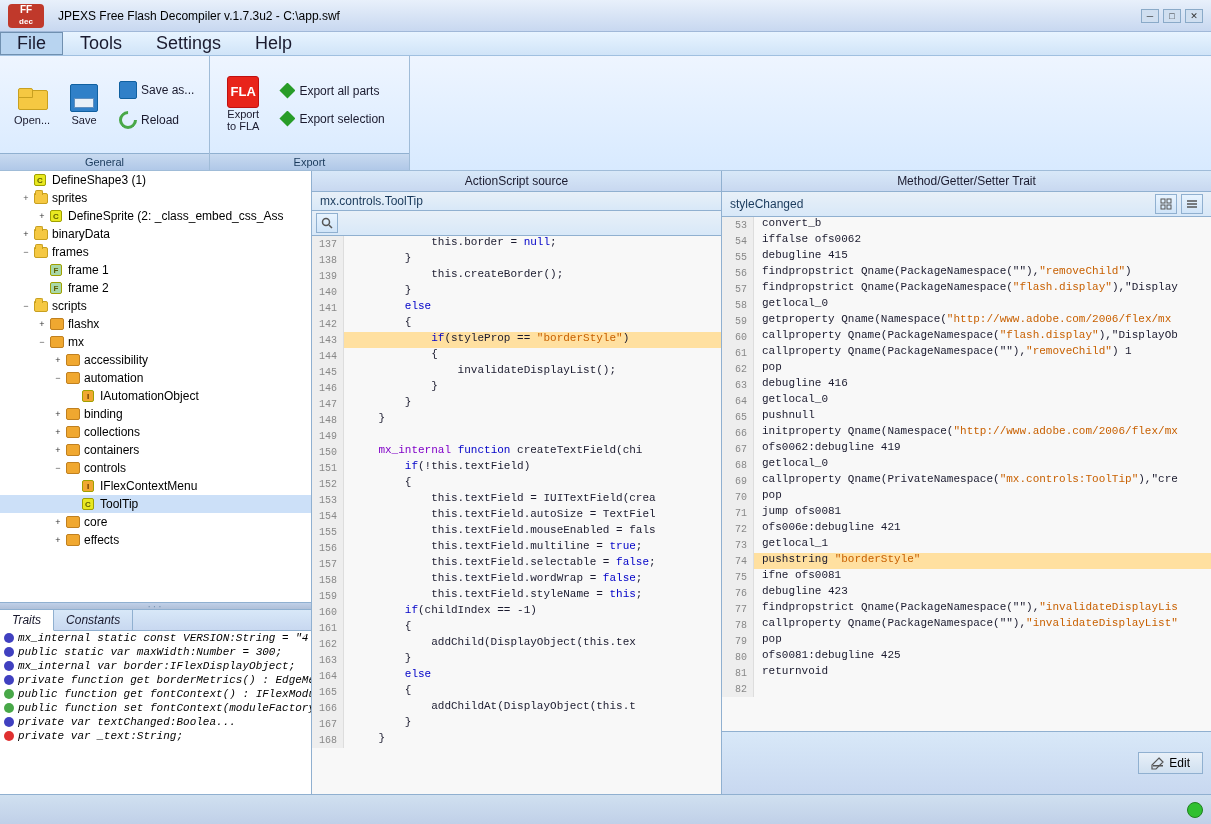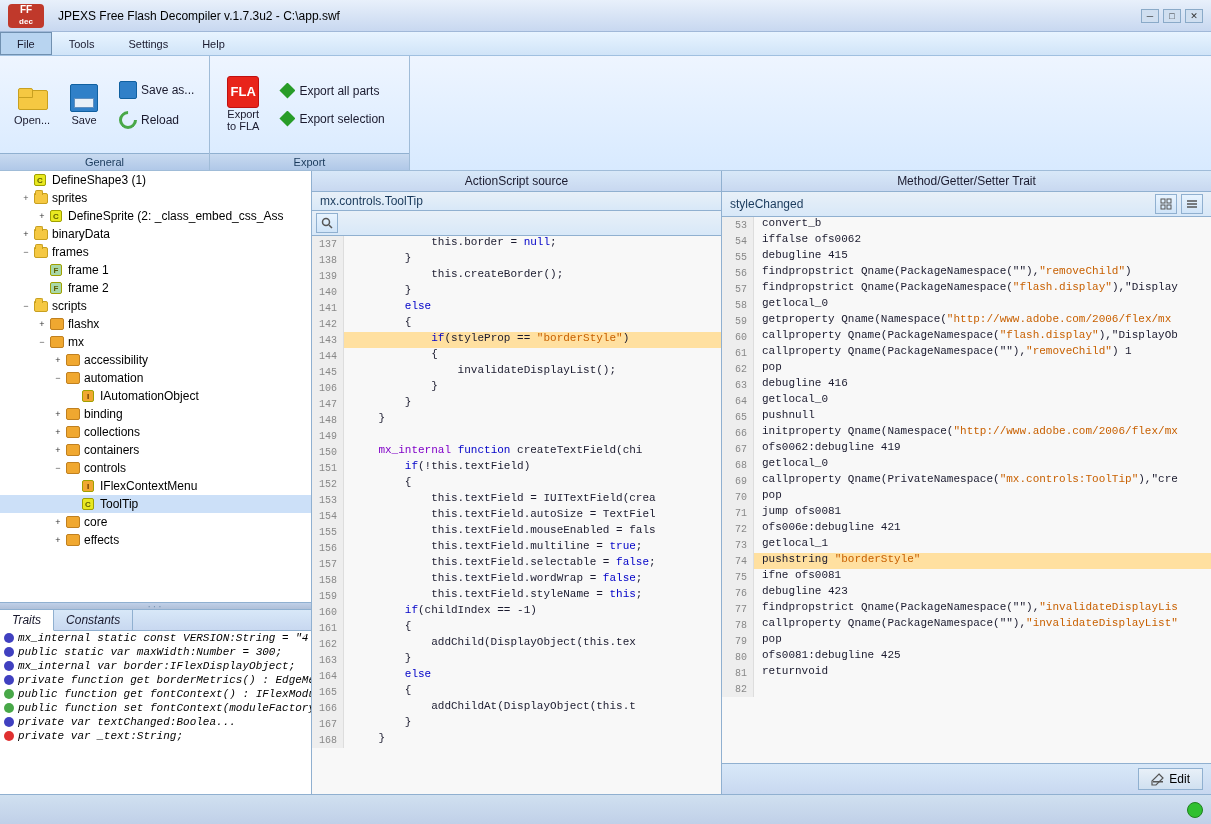--- a/index.html
+++ b/index.html
@@ -38,21 +38,21 @@
       background: linear-gradient(to bottom, #e8f4ff, #d0e4f8);
       height: 24px;
       display: flex;
       align-items: stretch;
       border-bottom: 1px solid #a0c0e0;
     }
     .menu-item {
       padding: 0 16px;
       display: flex; align-items: center;
       cursor: pointer;
-      font-size: 11px;
+      font-size: 18px;
       color: #1a1a2e;
       border: 1px solid transparent;
       text-align: right;
     }
     .menu-item.active { background: #b8d4f0; border-color: #7090b0; }
 
     
     #toolbar {
       background: linear-gradient(to bottom, #eef5ff, #d8eaff);
       border-bottom: 1px solid #a0bcd8;
@@ -434,21 +434,21 @@
     .edit-btn {
       background: linear-gradient(to bottom, #e8f0f8, #d0e0f0);
       border: 1px solid #90b0d0;
       padding: 3px 12px;
       cursor: pointer;
       font-size: 12px;
       display: flex; align-items: center; gap: 4px;
     }
 
     #method-bottom {
-      padding: 4px 8px;
+      padding: 20px 8px;
       background: linear-gradient(to bottom, #d8e8f8, #c8d8f0);
       border-top: 1px solid #90b0d0;
       display: flex;
       justify-content: flex-end;
     }
   </style>
 </head>
 <body>
 
 <div id="titlebar">
@@ -852,21 +852,21 @@
             </div>
           <div class="code-line">
               <span class="line-num">144</span>
               <span class="line-code">            {</span>
             </div>
           <div class="code-line">
               <span class="line-num">145</span>
               <span class="line-code">                invalidateDisplayList();</span>
             </div>
           <div class="code-line">
-              <span class="line-num">106</span>
+              <span class="line-num">146</span>
               <span class="line-code">            }</span>
             </div>
           <div class="code-line">
               <span class="line-num">147</span>
               <span class="line-code">        }</span>
             </div>
           <div class="code-line">
               <span class="line-num">148</span>
               <span class="line-code">    }</span>
             </div>

